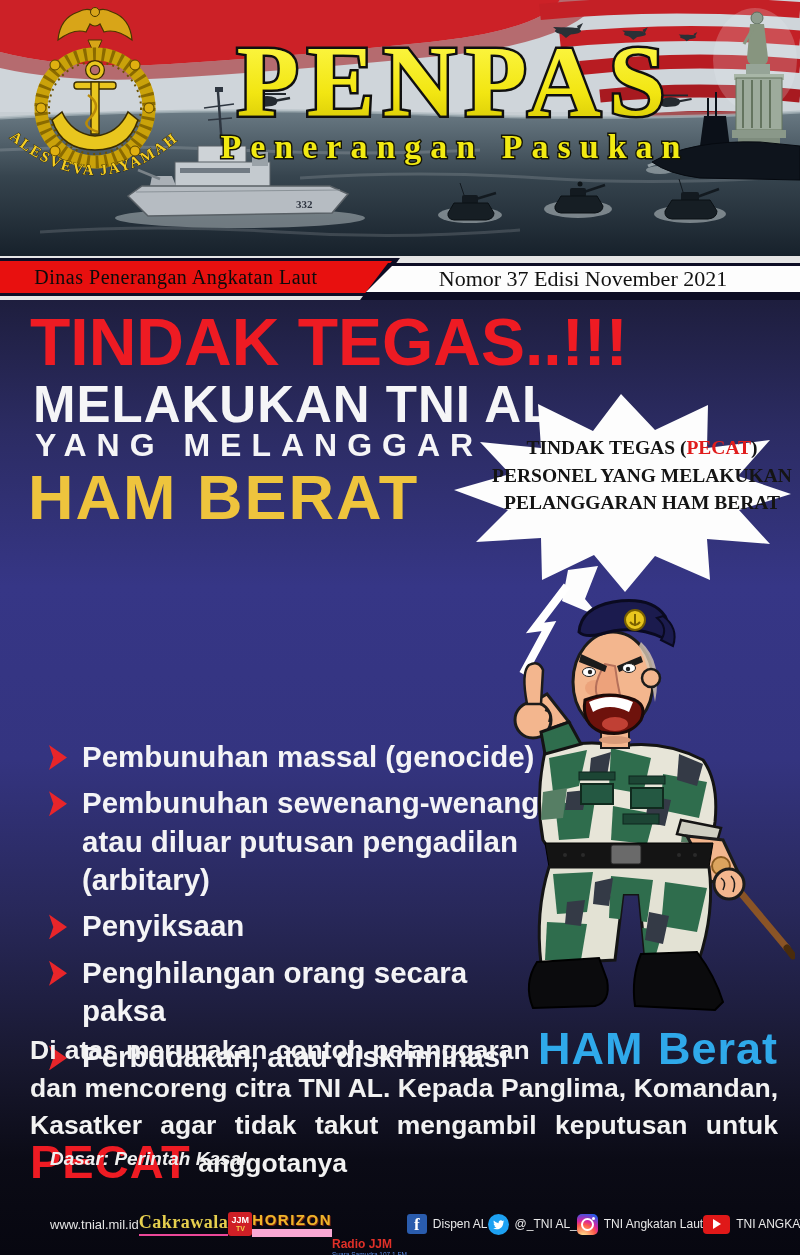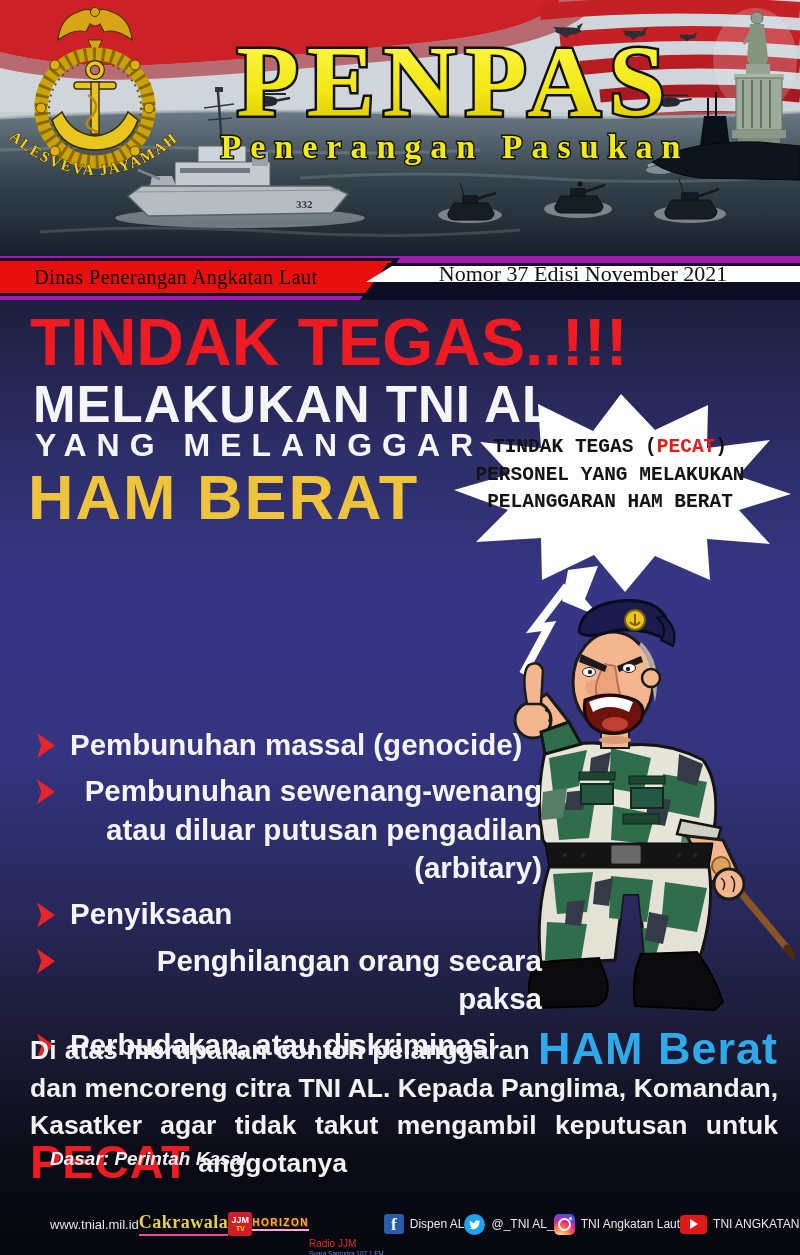--- a/index.html
+++ b/index.html
@@ -2,55 +2,55 @@
 <html><head>
 <meta charset="utf-8">
 <style>
   html,body{margin:0;padding:0;background:#222;}
   .page{position:relative;width:800px;height:1255px;overflow:hidden;background:#0a0a14;
         font-family:"Liberation Sans",sans-serif;}
   .abs{position:absolute;}
   svg text{font-family:"Liberation Serif",serif;}
 
   
-  .banner{position:absolute;top:256px;left:0;width:800px;height:44px;background:#a21caf;}
+  .banner{position:absolute;top:256px;left:0;width:800px;height:44px;background:#e5e5e5;}
   .banner .red-back{position:absolute;top:2px;left:0;width:400px;height:38px;background:#0d0d24;
         clip-path:polygon(0 0,100% 0,calc(100% - 28px) 100%,0 100%);}
   .banner .red{position:absolute;top:5px;left:0;width:392px;height:32px;background:#e8100f;
         clip-path:polygon(0 0,100% 0,calc(100% - 26px) 100%,0 100%);
         display:flex;align-items:center;justify-content:center;}
   .banner .red span{font-family:"Liberation Serif",serif;font-size:20px;color:#0b0b0b;
         padding-right:40px;letter-spacing:.5px;}
   .banner .white-back{position:absolute;top:7px;left:360px;right:0;height:37px;background:#0d0d24;
         clip-path:polygon(28px 0,100% 0,100% 100%,0 100%);}
-  .banner .white{position:absolute;top:10px;left:366px;right:0;height:16px;background:#fdfdfd;
+  .banner .white{position:absolute;top:10px;left:366px;right:0;height:26px;background:#fdfdfd;
         clip-path:polygon(26px 0,100% 0,100% 100%,0 100%);
         display:flex;align-items:center;justify-content:center;}
   .banner .white span{font-family:"Liberation Serif",serif;font-size:22px;color:#111;}
 
   
   .body-bg{position:absolute;top:300px;left:0;width:800px;height:955px;
       background:linear-gradient(180deg,#1e1e3e 0%,#2c2c64 14%,#363686 30%,#343480 48%,
                  #28285a 64%,#18182f 80%,#0b0b16 90%,#070710 100%);}
 
   .t1{position:absolute;top:304px;left:30px;font-size:66px;font-weight:bold;color:#ee1b23;
       letter-spacing:0;white-space:nowrap;}
   .t2{position:absolute;top:375px;left:33px;font-size:51px;font-weight:bold;color:#f5f5f7;
       letter-spacing:1px;white-space:nowrap;}
   .t3{position:absolute;top:427px;left:35px;font-size:32px;font-weight:bold;color:#f5f5f7;
       letter-spacing:10px;white-space:nowrap;}
   .t4{position:absolute;top:461px;left:28px;font-size:63px;font-weight:bold;color:#eec43d;
       letter-spacing:2px;white-space:nowrap;}
 
-  .bubble-text{position:absolute;top:434px;left:452px;width:316px;text-align:center;
-      font-family:Liberation Mono, monospace;font-weight:bold;font-size:19.5px;line-height:27.5px;
+  .bubble-text{position:absolute;top:434px;left:484px;width:316px;text-align:center;
+      font-family:Liberation Serif, serif;font-weight:bold;font-size:19.5px;line-height:27.5px;
       color:#141414;}
   .bubble-text .hot{color:#e01c1c;}
 
-  .vlist{position:absolute;top:722px;left:33px;width:505px;list-style:none;margin:4px;padding:0;text-align:right;}
+  .vlist{position:absolute;top:722px;left:33px;width:505px;list-style:none;margin:16px;padding:0;}
   .vlist li{display:flex;margin-bottom:8px;}
   .vlist .arrow{flex:none;width:18px;height:25px;margin:7px 15px 0 0;background:#e8252a;
       clip-path:polygon(0 0,100% 50%,0 100%,24% 50%);}
   .vlist .btext{font-size:29.5px;font-weight:bold;color:#f4f4f6;line-height:1.3;}
 
   .para{position:absolute;top:1032px;left:30px;width:748px;text-align:justify;
       font-size:26.5px;font-weight:bold;color:#f2f2f2;line-height:1.42;}
   .para .big1{font-size:45px;color:#2fa9ea;line-height:0;vertical-align:-5px;letter-spacing:1px;}
   .para .big2{font-size:47px;color:#ee1b23;line-height:0;vertical-align:-6px;letter-spacing:1px;}
 
@@ -62,24 +62,24 @@
       align-items:center;justify-content:space-between;padding:0 44px 0 50px;box-sizing:border-box;}
   .f-item{display:flex;align-items:center;gap:6px;flex:none;}
   .f-label{font-size:12px;color:#e8e8e8;}
   .web{font-size:13px;color:#e4e4e4;}
   .cakrawala{font-family:"Liberation Serif",serif;font-weight:bold;font-size:18px;color:#e6cf4e;
       border-bottom:2px solid #ec4899;padding-bottom:1px;letter-spacing:.5px;}
   .jjm-badge{width:24px;height:24px;background:#cf1f26;border-radius:3px;display:flex;
       flex-direction:column;align-items:center;justify-content:center;line-height:1;}
   .jjm-badge .l1{font-size:9px;font-weight:bold;color:#fff;}
   .jjm-badge .l2{font-size:7px;font-weight:bold;color:#f5d44a;}
-  .horizon{font-size:10px;font-weight:bold;color:#edb62a;letter-spacing:1.5px;
-      text-shadow:1px 1px 0 #7a2810,0 0 1px #7a2810;border-bottom:2px solid #f9a8d4;padding-bottom:1px;}
+  .horizon{font-size:15px;font-weight:bold;color:#edb62a;letter-spacing:1.5px;
+      text-shadow:1px 1px 0 #7a2810,0 0 1px #7a2810;border-bottom:8px solid #f9a8d4;padding-bottom:1px;}
   .radio{display:flex;flex-direction:column;line-height:1;}
-  .radio .rname{font-size:10px;font-weight:normal;color:#e03028;margin-top:48px;}
+  .radio .rname{font-size:12px;font-weight:bold;color:#e03028;margin-top:48px;}
   .radio .rtag{font-size:6.5px;color:#5a8ae0;margin-top:2px;}
   .fb-icon{width:20px;height:20px;background:#2a5cad;border-radius:3px;display:flex;
       align-items:flex-end;justify-content:center;overflow:hidden;}
   .fb-icon span{font-family:"Liberation Serif",serif;font-weight:bold;font-size:17px;color:#fff;
       line-height:19px;}
   .tw-icon{width:21px;height:21px;background:#1da1f2;border-radius:50%;display:flex;
       align-items:center;justify-content:center;}
   .ig-icon{width:21px;height:21px;border-radius:5px;position:relative;
       background:radial-gradient(circle at 30% 110%,#fdf497 0%,#fd5949 45%,#d6249f 60%,#285aeb 90%);}
   .ig-icon::before{content:"";position:absolute;top:4px;left:4px;width:9px;height:9px;

